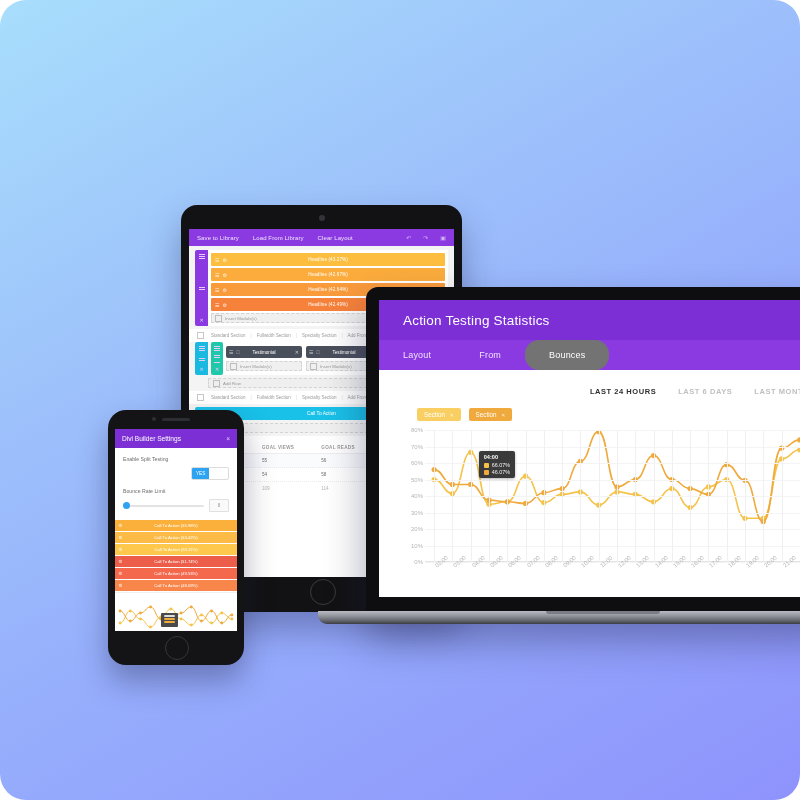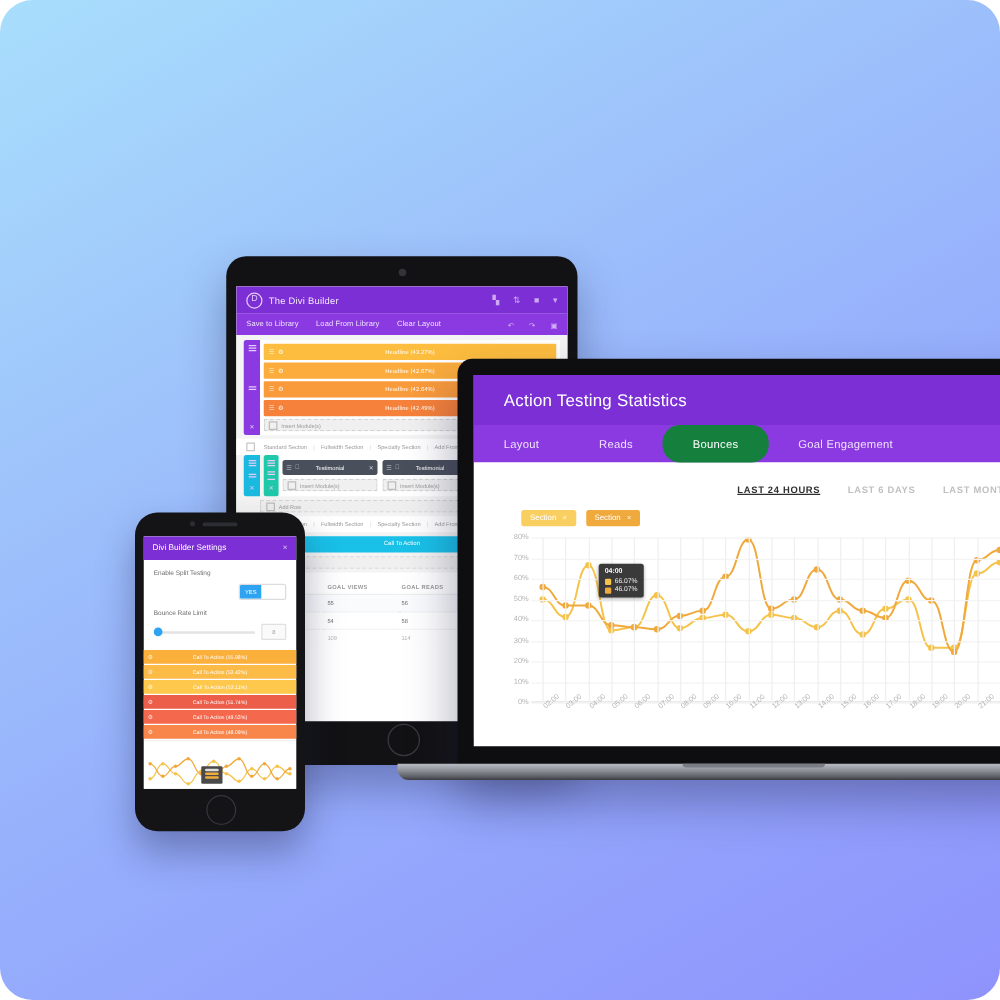--- a/index.html
+++ b/index.html
@@ -79,25 +79,25 @@
   #laptop{position:absolute;left:366px;top:287px;width:474px;height:345px;}
   #lapbody{position:absolute;left:0;top:0;width:474px;height:330px;background:#0e0e10;border-radius:12px 12px 4px 4px;box-shadow:0 22px 40px rgba(30,30,70,.4);}
   #lapscr{position:absolute;left:13px;top:13px;width:448px;height:297px;background:#fff;overflow:hidden;}
   #lapbase{position:absolute;left:-48px;top:324px;width:570px;height:13px;background:linear-gradient(180deg,#b9bcc2 0%,#8d9097 42%,#5e6167 78%,#3a3c41 100%);border-radius:0 0 9px 9px;}
   #lapbase:after{content:"";position:absolute;left:40%;top:0;width:20%;height:3px;background:#7a7d84;border-radius:0 0 4px 4px;}
 
   .sp-head{height:40px;background:#7b2fd4;display:flex;align-items:center;padding:0 24px;box-sizing:border-box;}
   .sp-head .t{color:#fff;font-size:13.5px;letter-spacing:.2px;}
   .sp-tabs{height:30px;background:#8a3ae0;display:flex;align-items:stretch;}
   .sp-tab{display:flex;align-items:center;padding:0 24px;color:#f1e2ff;font-size:9px;letter-spacing:.2px;}
-  .sp-tab.active{background:#15803d;color:#fff;border-radius:14px;}
+  .sp-tab.active{background:#737373;color:#fff;border-radius:14px;}
   .sp-body{background:#fff;padding:0 18px;}
   .ranges{display:flex;justify-content:flex-end;gap:22px;padding:17px 0 12px 0;}
   .range{color:#c0c0c0;font-size:7.5px;font-weight:700;letter-spacing:.55px;}
-  .range.active{color:#2f2f2f;text-decoration:underline;}
+  .range.active{color:#2f2f2f;}
   .tags{display:flex;gap:8px;padding:0 0 9px 20px;}
   .tag{height:13px;border-radius:2px;display:flex;align-items:center;gap:5px;padding:0 7px;color:#fff;font-size:6.3px;}
   .tag .x{opacity:.85;font-size:6px;}
 
   .chart-wrap{position:relative;height:160px;padding-left:6px;}
   .yaxis{position:absolute;left:0;top:0;width:26px;height:132px;}
   .ylab{position:absolute;right:0;transform:translateY(-50%);color:#b6b6b6;font-size:6px;}
   .plot{position:absolute;left:28px;top:0;right:0;height:132px;}
   .gv{position:absolute;top:0;bottom:0;width:1px;background:#f0f0f0;}
   .gh{position:absolute;left:0;right:0;height:1px;background:#f4f4f4;}
@@ -141,30 +141,20 @@
 </head>
 <body>
 
 <div id="stage">
 
   <div id="tablet">
     <div class="cam"></div>
     <div class="home"></div>
     <div id="tabscr">
 
-      <div class="divi-bar">
-        <div class="divi-logo">D</div>
-        <div class="divi-title">The Divi Builder</div>
-        <div class="icons">
-          <span>▚</span>
-          <span>⇅</span>
-          <span>■</span>
-          <span>▾</span>
-        </div>
-      </div>
 
       <div class="divi-sub">
         <div class="lnk">Save to Library</div>
         <div class="lnk">Load From Library</div>
         <div class="lnk">Clear Layout</div>
         <div class="rights">
           <span>↶</span>
           <span>↷</span>
           <span>▣</span>
         </div>
@@ -359,23 +349,22 @@
   <div id="laptop">
     <div id="lapbody">
       <div id="lapscr">
 
         <div class="sp-head">
           <div class="t">Action Testing Statistics</div>
         </div>
 
         <div class="sp-tabs">
           <div class="sp-tab">Layout</div>
-          <div class="sp-tab">Reads</div>
+          <div class="sp-tab">From</div>
           <div class="sp-tab active">Bounces</div>
-          <div class="sp-tab">Goal Engagement</div>
         </div>
 
         <div class="sp-body">
 
           <div class="ranges">
             <div class="range active">LAST 24 HOURS</div>
             <div class="range">LAST 6 DAYS</div>
             <div class="range">LAST MONTH</div>
           </div>
 

